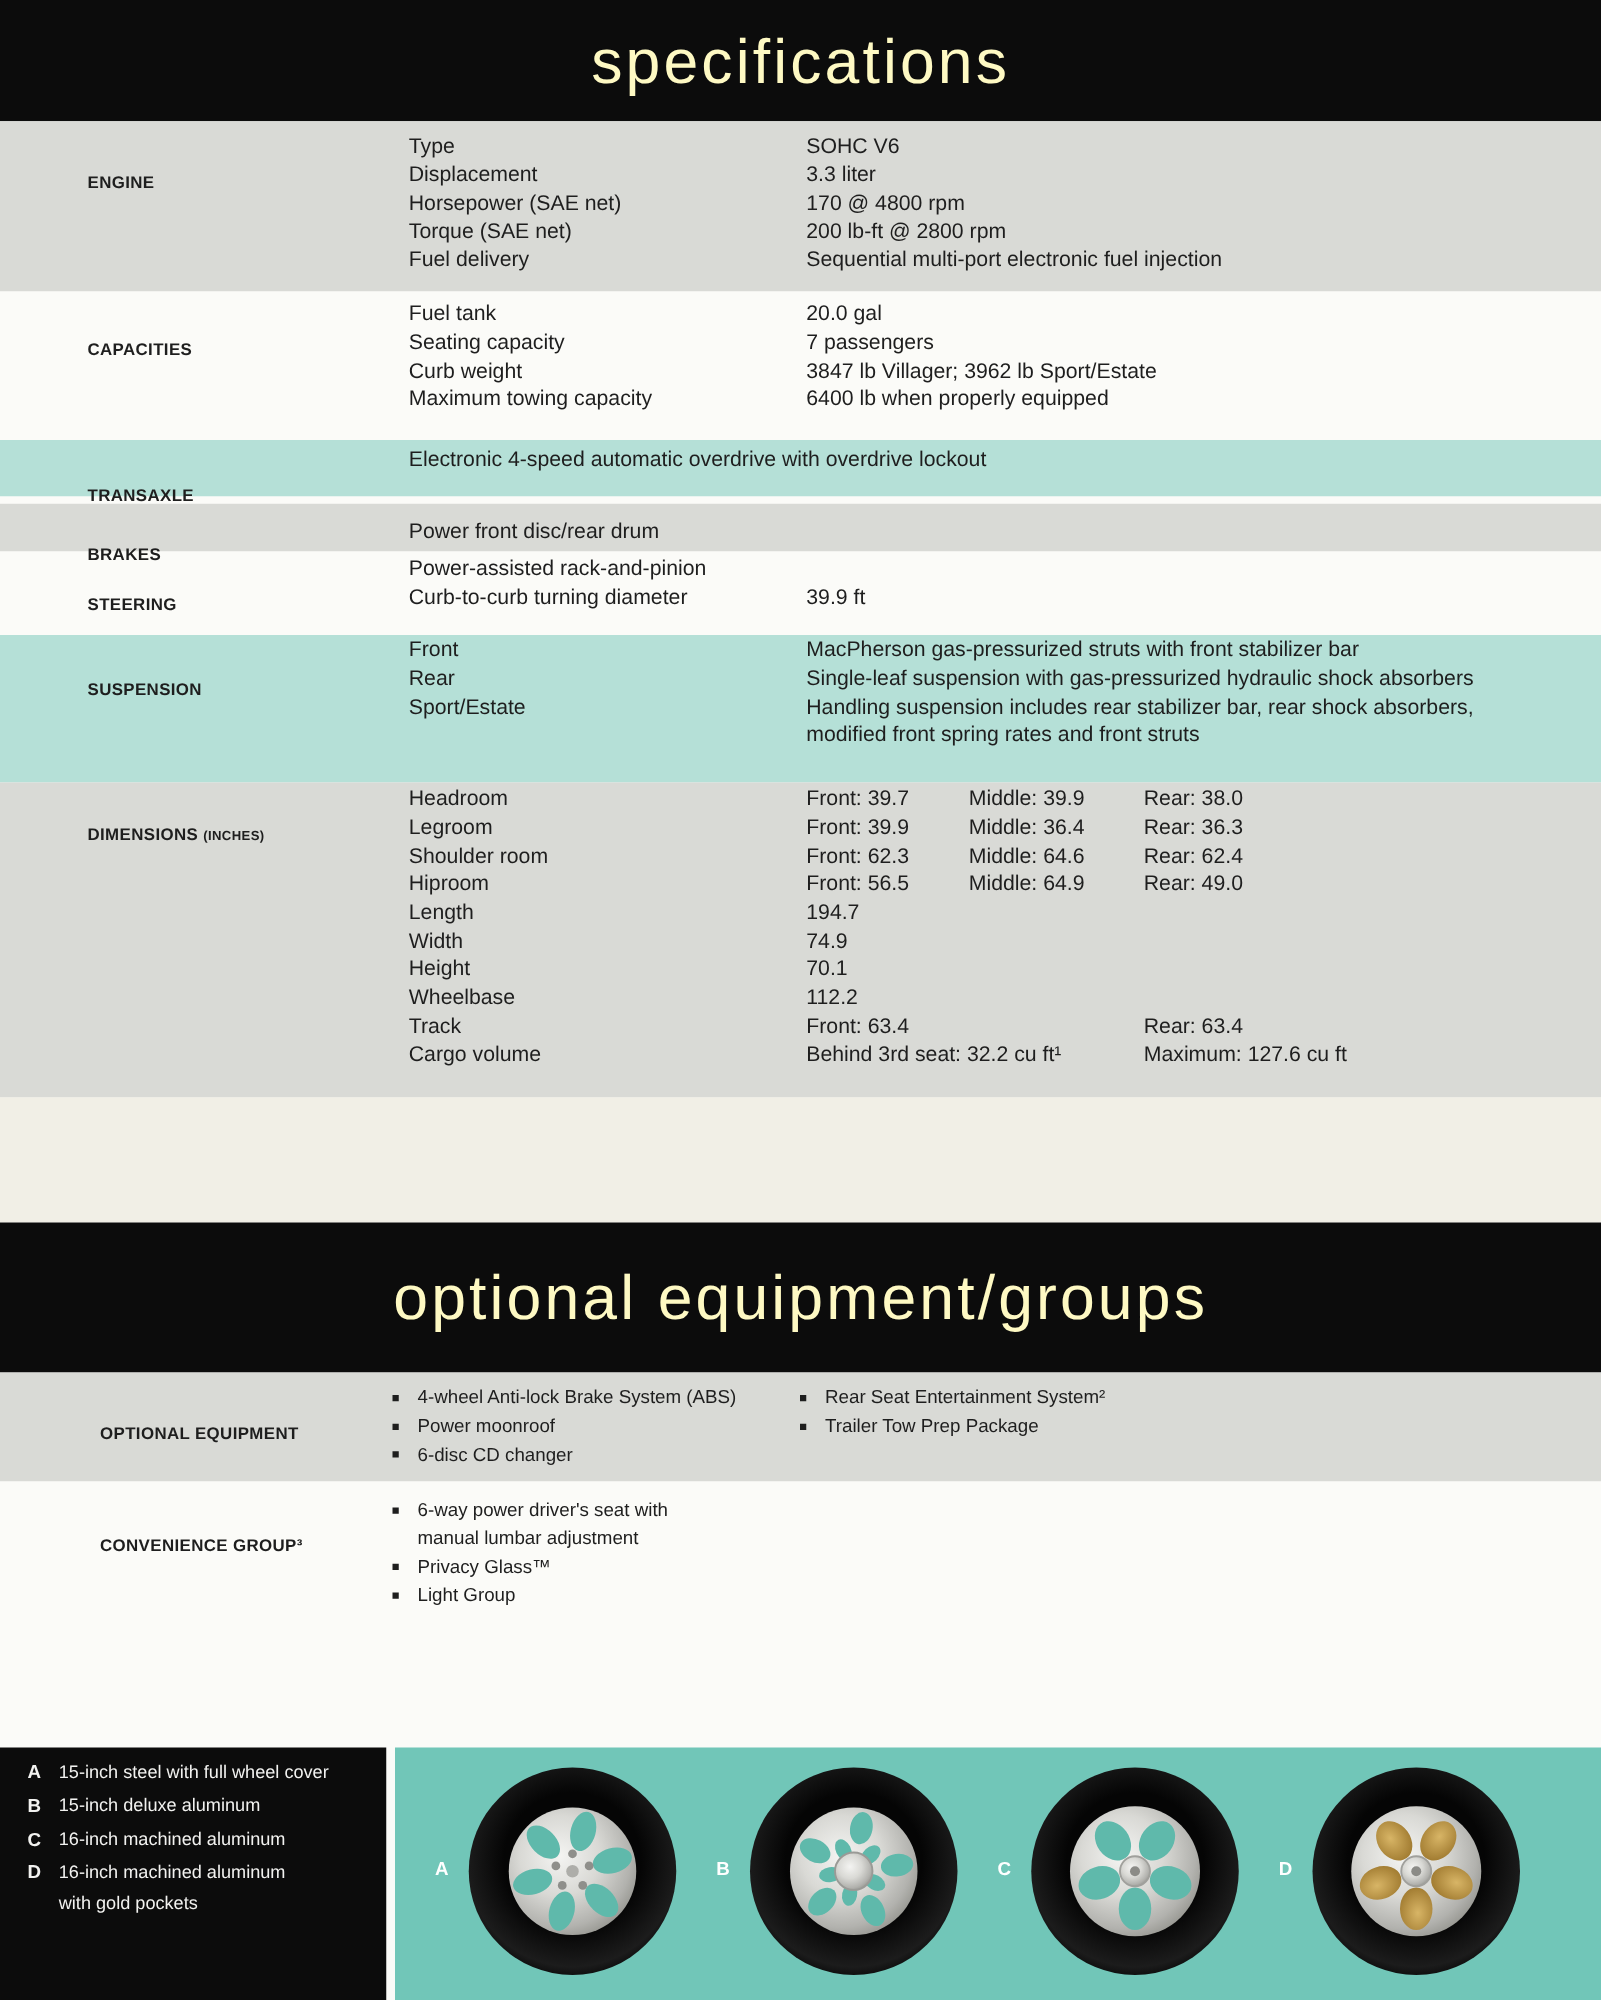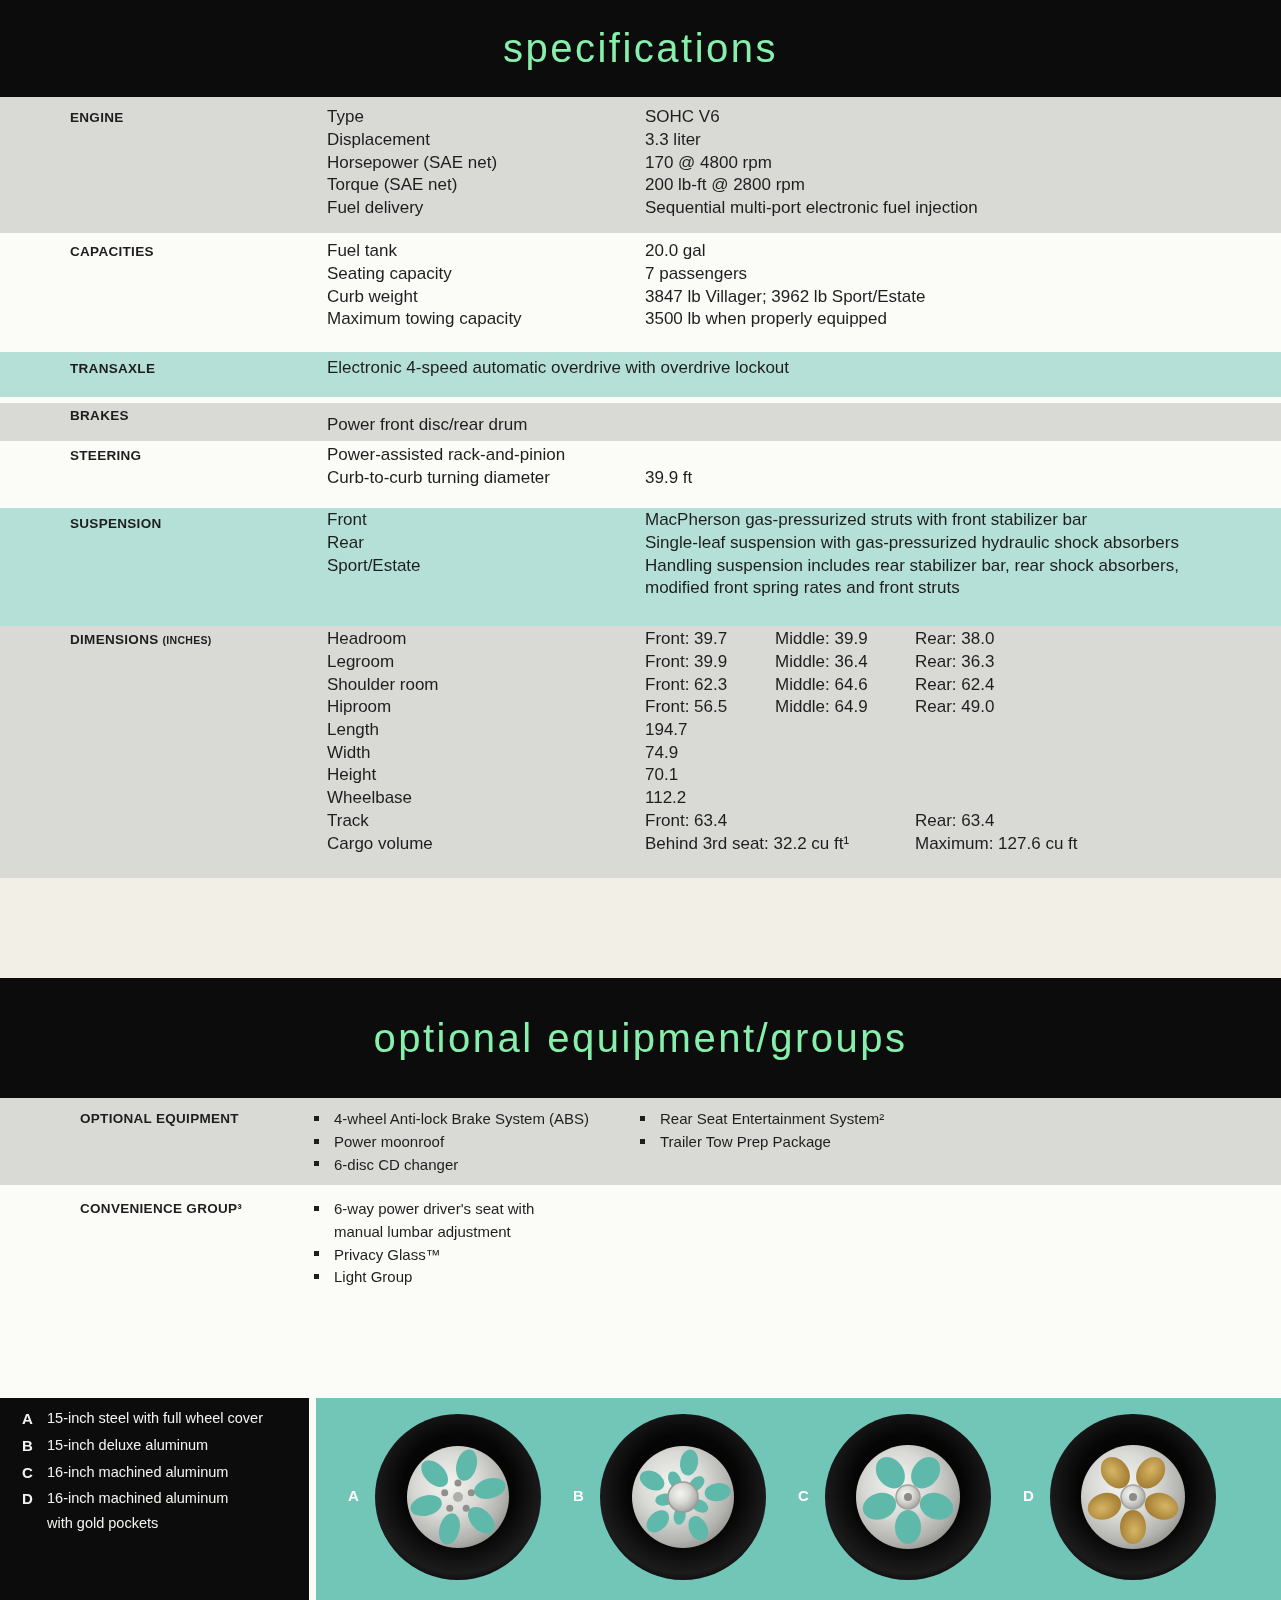--- a/index.html
+++ b/index.html
@@ -10,32 +10,32 @@
     font-family:"Liberation Sans", sans-serif;
   }
   
   .header-bar{
     position:absolute; left:0; width:1281px; background:#0c0c0c;
     display:flex; align-items:center; justify-content:center;
   }
   #header1{top:0; height:97px;}
   #header2{top:978px; height:120px;}
   .header-title{
-    color:#86efac; font-size:40px; font-weight:400; letter-spacing:2.5px;
+    color:#fef9c3; font-size:50px; font-weight:400; letter-spacing:2.5px;
   }
   
   .band{position:absolute; left:0; width:1281px;}
   .band.gray{background:#d9dad6;}
   .band.mint{background:#b5e0d7;}
   .band.white{background:transparent;}
   .cream-band{position:absolute; left:0; top:878px; width:1281px; height:100px; background:#f1efe6;}
 
   .sec-label{
     position:absolute; left:70px; font-weight:bold; font-size:13.5px;
-    letter-spacing:.3px; white-space:nowrap;
+    letter-spacing:.3px; white-space:nowrap;margin-top:28px;
   }
   .sec-label-small{font-size:10.5px; font-weight:bold;}
   .rows{position:absolute; left:0; top:0; right:0;}
   .srow{position:relative; height:22.7px;}
   .srow span{
     position:absolute; top:50%; transform:translateY(-50%);
     white-space:nowrap; font-size:17px;margin-left:20px;
   }
   .c-sub{left:307px;} .c-v1{left:625px;} .c-v2{left:755px;} .c-v3{left:895px;}
 
@@ -124,21 +124,21 @@
           <div class="srow">
             <span class="c-sub">Seating capacity</span>
             <span class="c-v1">7 passengers</span>
           </div>
           <div class="srow">
             <span class="c-sub">Curb weight</span>
             <span class="c-v1">3847 lb Villager; 3962 lb Sport/Estate</span>
           </div>
           <div class="srow">
             <span class="c-sub">Maximum towing capacity</span>
-            <span class="c-v1">3500 lb when properly equipped</span>
+            <span class="c-v1">6400 lb when properly equipped</span>
           </div>
         </div>
       </div>
       <div class="band mint" style="top: 352px; height: 45px;">
         <div class="sec-label" style="top: 8.5px;">TRANSAXLE</div>
         <div class="rows" style="padding-top: 5px;">
           <div class="srow">
             <span class="c-sub">Electronic 4-speed automatic overdrive with overdrive lockout</span>
           </div>
         </div>

